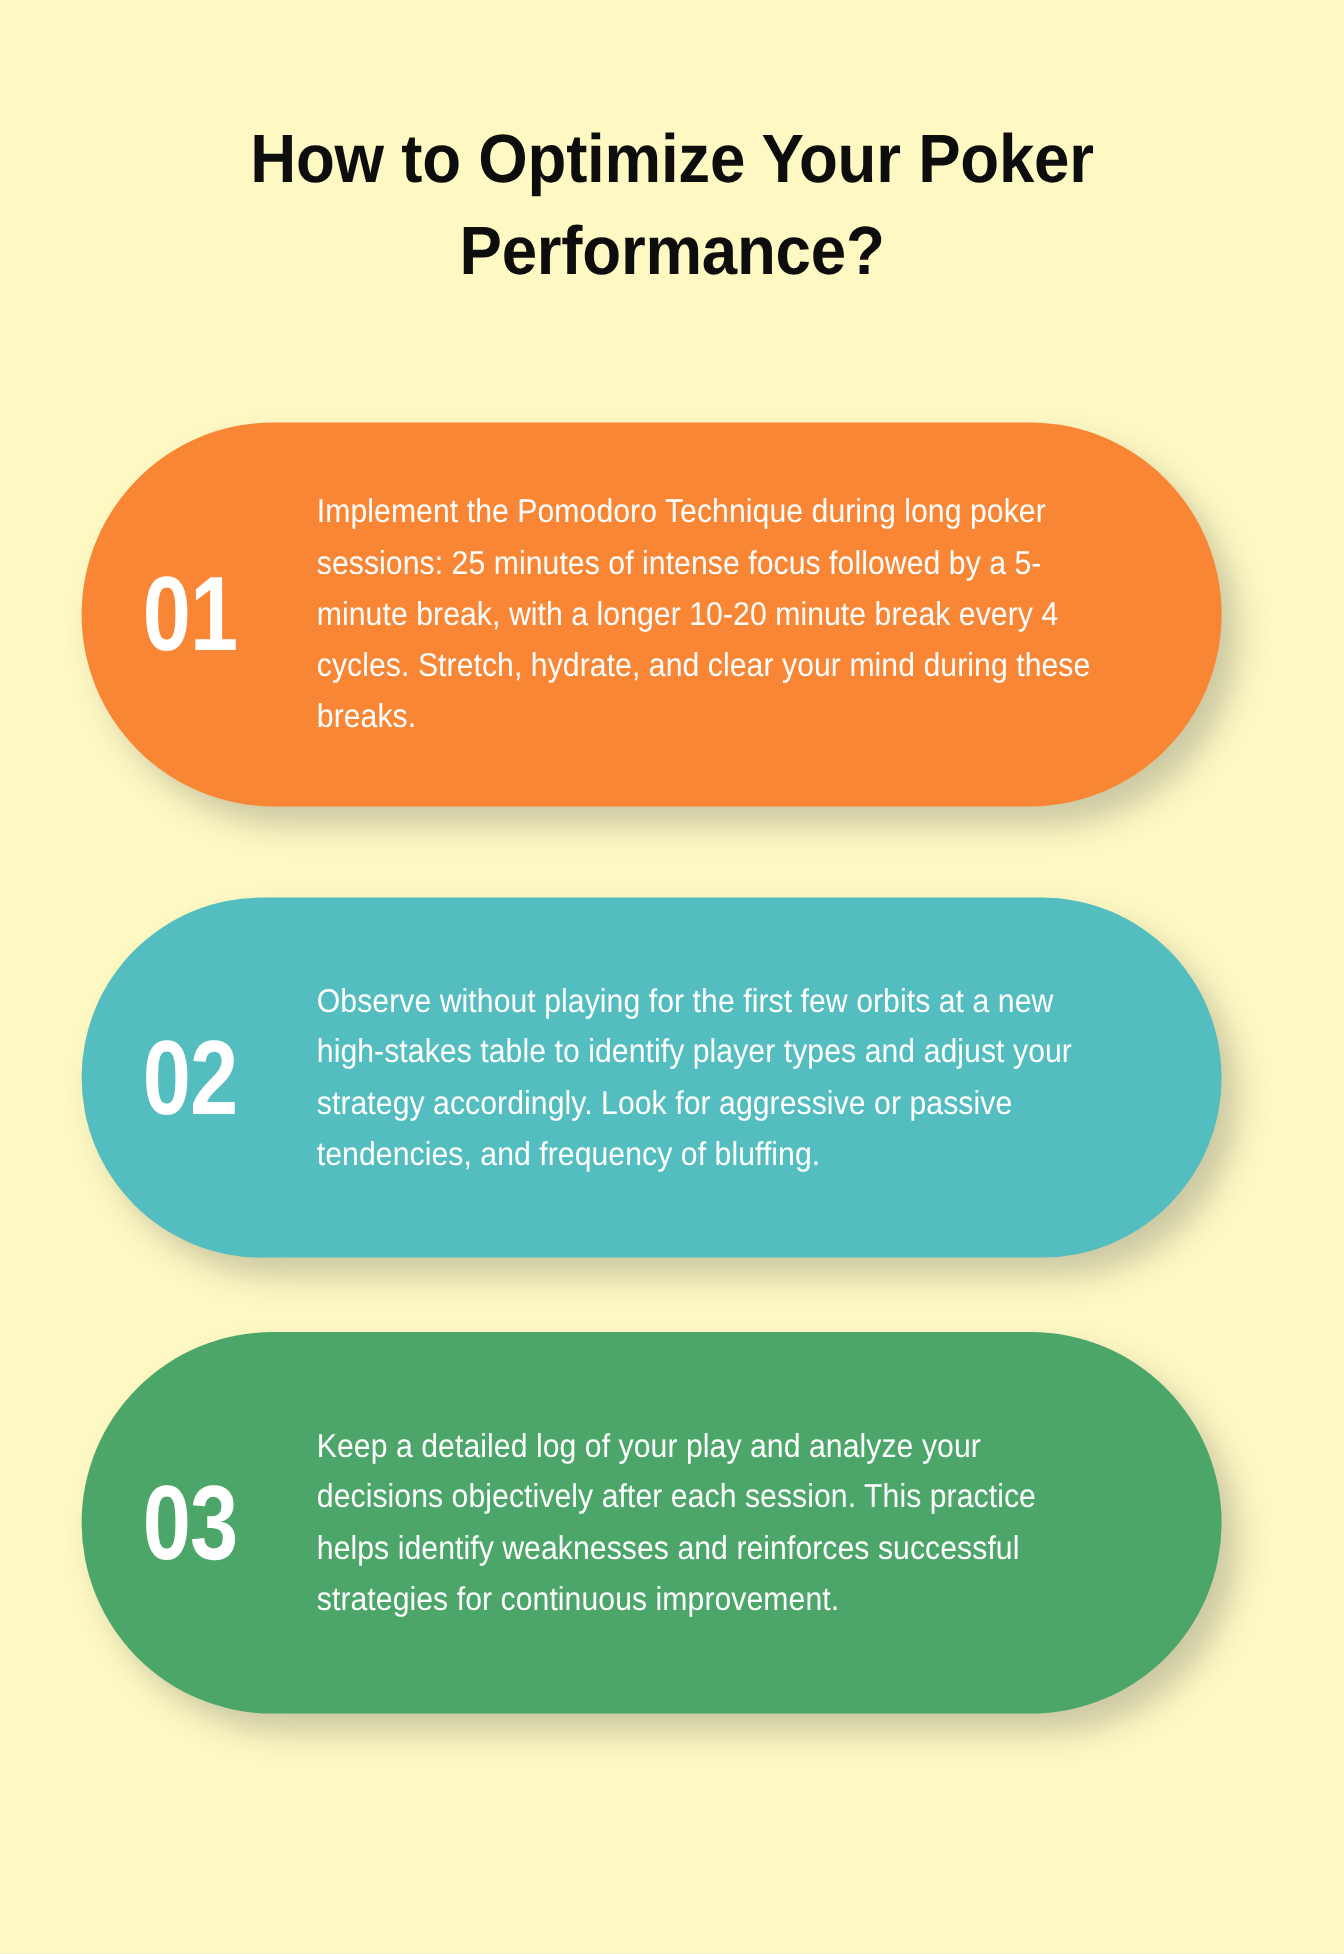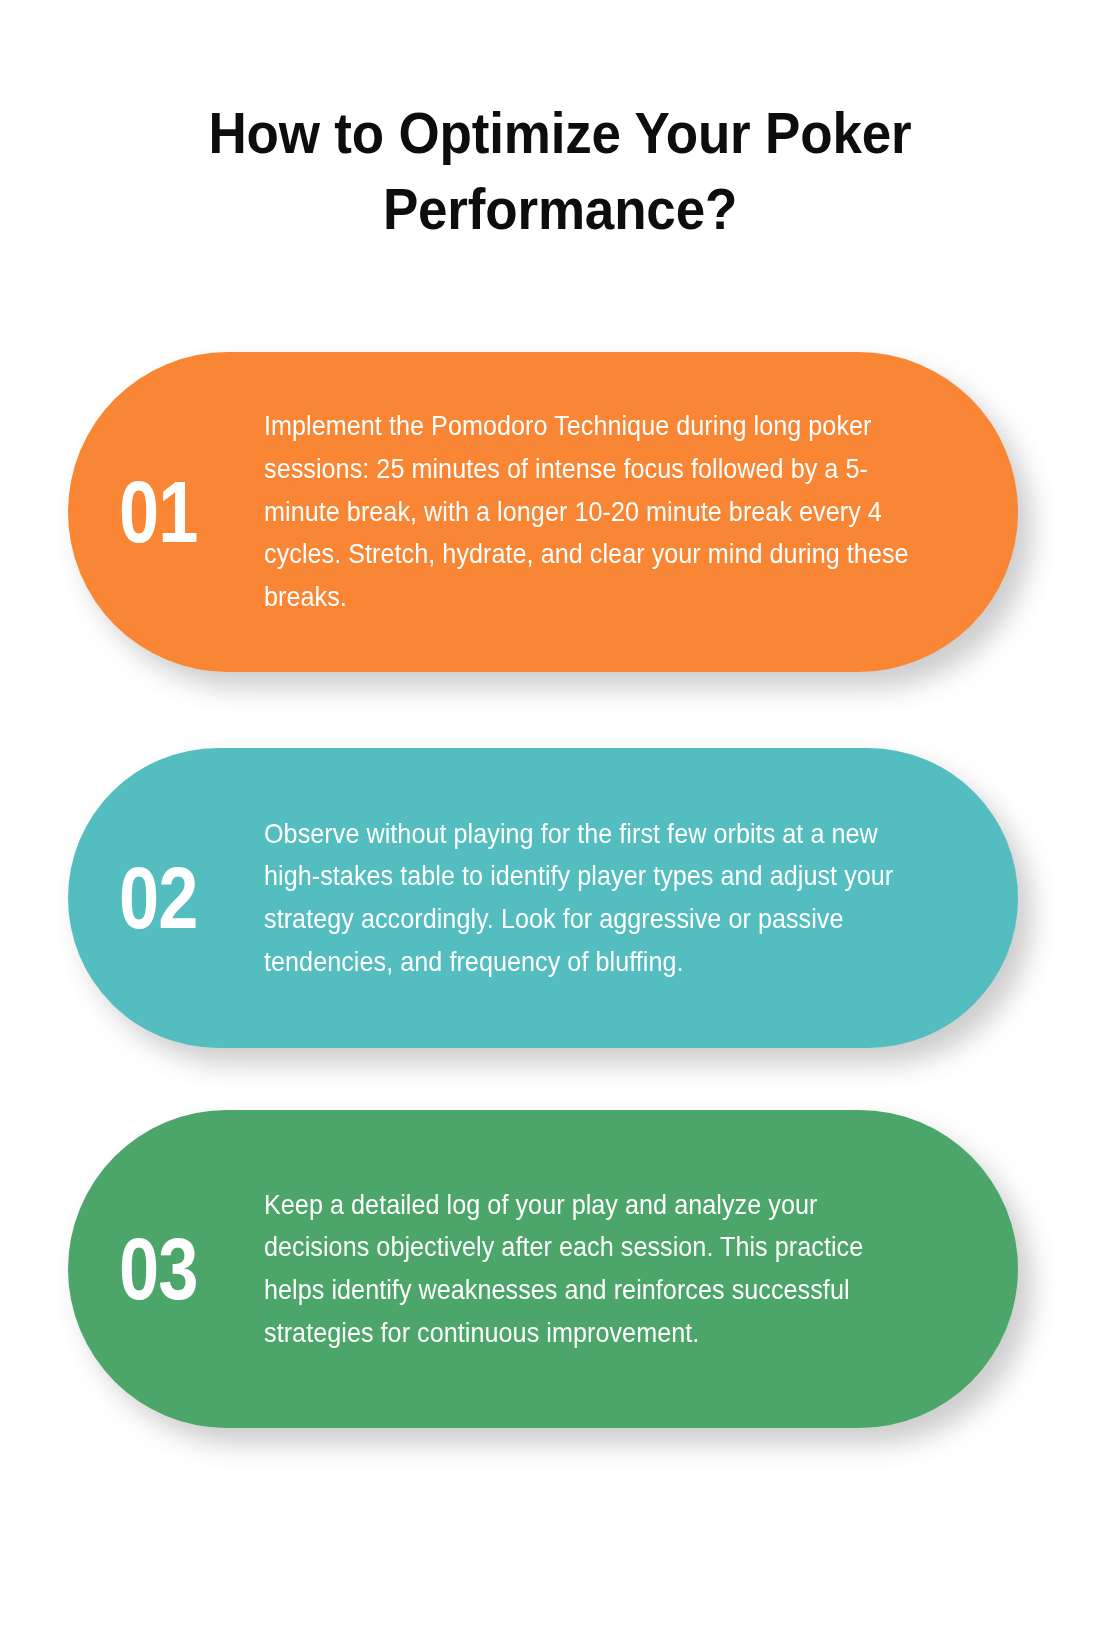--- a/index.html
+++ b/index.html
@@ -105,21 +105,21 @@
     font-weight: 400;
     letter-spacing: 0.05px;
     transform: scaleX(0.915);
     transform-origin: 0 50%;
     width: 109%;
   }
 </style>
 </head>
 <body>
 
-<div class="page" style="background: #ffffff;">
+<div class="page" style="background: #fef9c3;">
 
   <div class="title-wrap">
     <h1 class="title" style="color: rgb(13, 13, 13);">How to Optimize Your Poker Performance?</h1>
   </div>
 
   <div class="cards">
 
     <div class="card card--1" style="background: rgb(249, 134, 52);">
       <div class="card-number">01</div>
       <div class="card-text">Implement the Pomodoro Technique during long poker sessions: 25 minutes of intense focus followed by a 5-minute break, with a longer 10-20 minute break every 4 cycles. Stretch, hydrate, and clear your mind during these breaks.</div>

